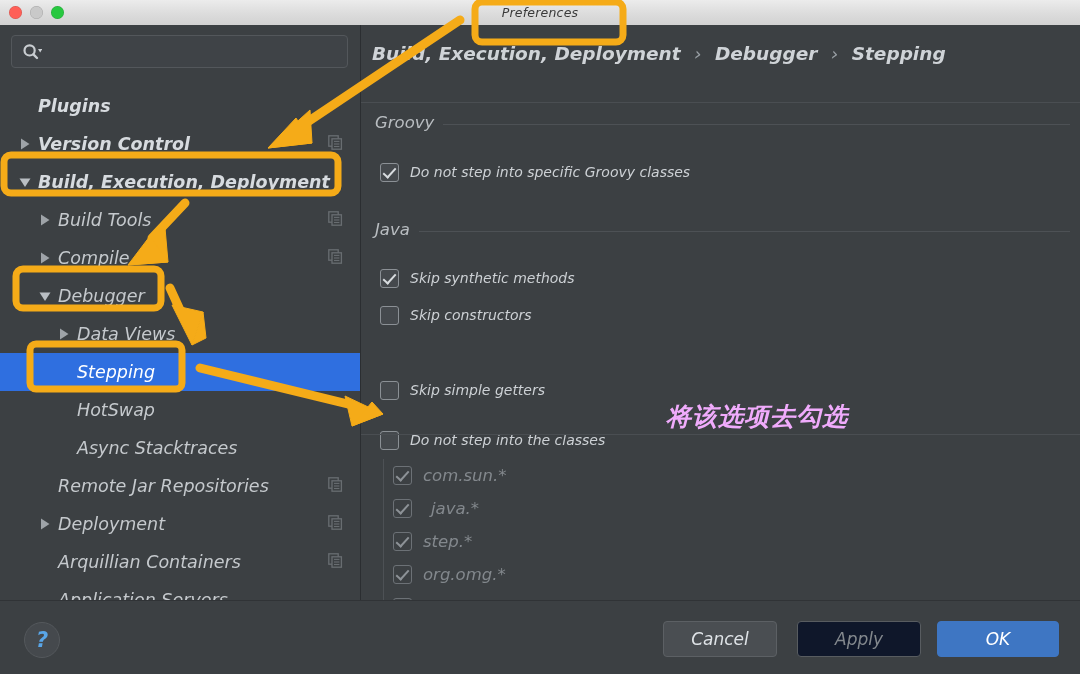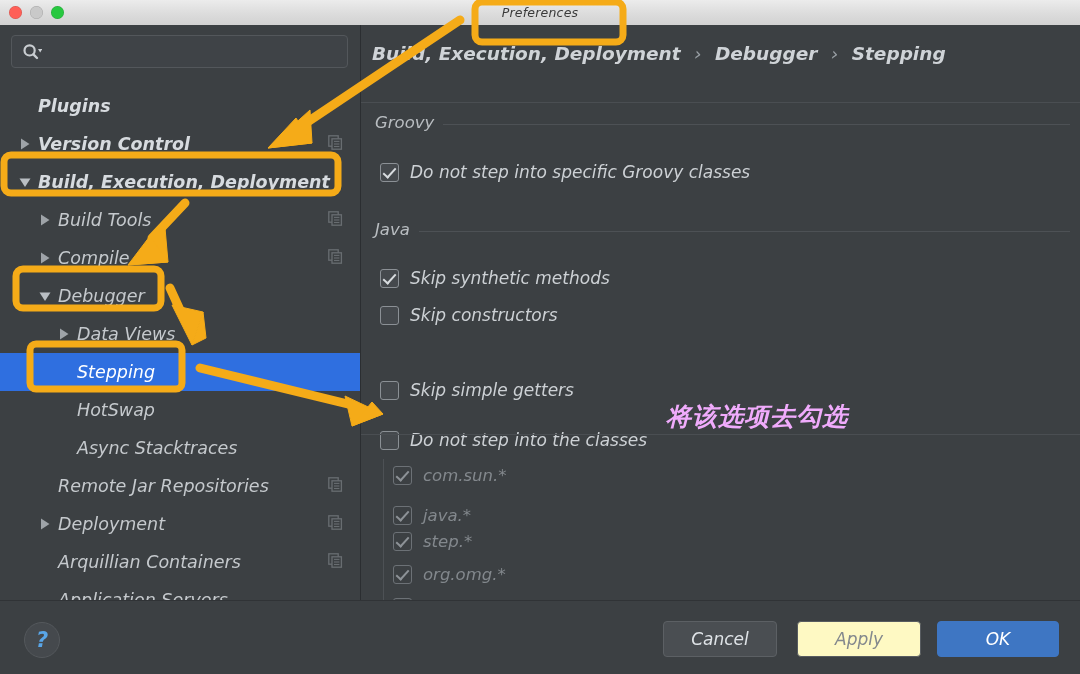--- a/index.html
+++ b/index.html
@@ -74,21 +74,21 @@
   .cb{
     width:19px;height:19px;flex:0 0 19px;border:1.5px solid #8b9095;border-radius:3px;
     background:#45494d;box-sizing:border-box;position:relative;
   }
   .cb.checked::after{
     content:"";position:absolute;left:5px;top:1px;width:5px;height:11px;
     border:solid #d8dcdf;border-width:0 2px 2px 0;transform:rotate(42deg);
   }
   .cb.dim{border-color:#6c7176;background:#40444800;}
   .cb.dim.checked::after{border-color:#8d9297;}
-  .chk-label{margin-left:11px;font-size:17px;color:#cdd1d5;white-space:nowrap;}
+  .chk-label{margin-left:11px;font-size:14px;color:#cdd1d5;white-space:nowrap;}
   .chk-label.dim{color:#83888d;font-size:16.5px;}
 
   .hr-mid{position:absolute;left:0;width:719px;height:1px;background:#4a4e52;}
   .listbox{position:absolute;left:22px;top:434px;width:697px;height:141px;border-left:1px solid #4d5155;}
 
   .cn-note{
     position:absolute;left:666px;top:400px;font-size:25px;color:#f0abfc;
     font-weight:bold;white-space:nowrap;letter-spacing:1px;
   }
 
@@ -101,21 +101,21 @@
     position:absolute;left:24px;top:21px;width:34px;height:34px;border-radius:50%;
     background:#45494d;border:1px solid #54585c;color:#59a6e8;
     font-size:21px;font-weight:bold;display:flex;align-items:center;justify-content:center;
   }
   .btn{
     position:absolute;top:20px;height:36px;border-radius:4px;
     display:flex;align-items:center;justify-content:center;
     font-size:17px;box-sizing:border-box;
   }
   .btn.cancel{left:663px;width:114px;background:#4a4e52;border:1px solid #5c6064;color:#dfe3e7;}
-  .btn.apply{left:797px;width:124px;background:#fef9c3;border:1px solid #585c60;color:#83888d;}
+  .btn.apply{left:797px;width:124px;background:#0f172a;border:1px solid #585c60;color:#83888d;}
   .btn.ok{left:937px;width:122px;background:#3e76c3;border:1px solid #3e76c3;color:#ffffff;}
 
   
   .anno{position:absolute;left:0;top:0;width:1080px;height:674px;pointer-events:none;}
 </style>
 </head>
 <body>
 
 <div class="window">
 
@@ -306,21 +306,21 @@
     <div class="chk-row" style="left:19px;top:402px">
       <span class="cb"></span>
       <span class="chk-label">Do not step into the classes</span>
     </div>
 
     <div class="listbox" id="filters">
         <div style="display: flex; align-items: center; height: 33px; padding-left: 9px;">
           <span class="cb dim checked"></span>
           <span class="chk-label dim">com.sun.*</span>
         </div>
-        <div style="display: flex; align-items: flex-end; height: 33px; padding-left: 9px;">
+        <div style="display: flex; align-items: center; height: 33px; padding-left: 9px; gap: 8px;">
           <span class="cb dim checked"></span>
           <span class="chk-label dim">java.*</span>
         </div>
         <div style="display: flex; align-items: center; height: 33px; padding-left: 9px;">
           <span class="cb dim checked"></span>
           <span class="chk-label dim">step.*</span>
         </div>
         <div style="display: flex; align-items: center; height: 33px; padding-left: 9px;">
           <span class="cb dim checked"></span>
           <span class="chk-label dim">org.omg.*</span>

